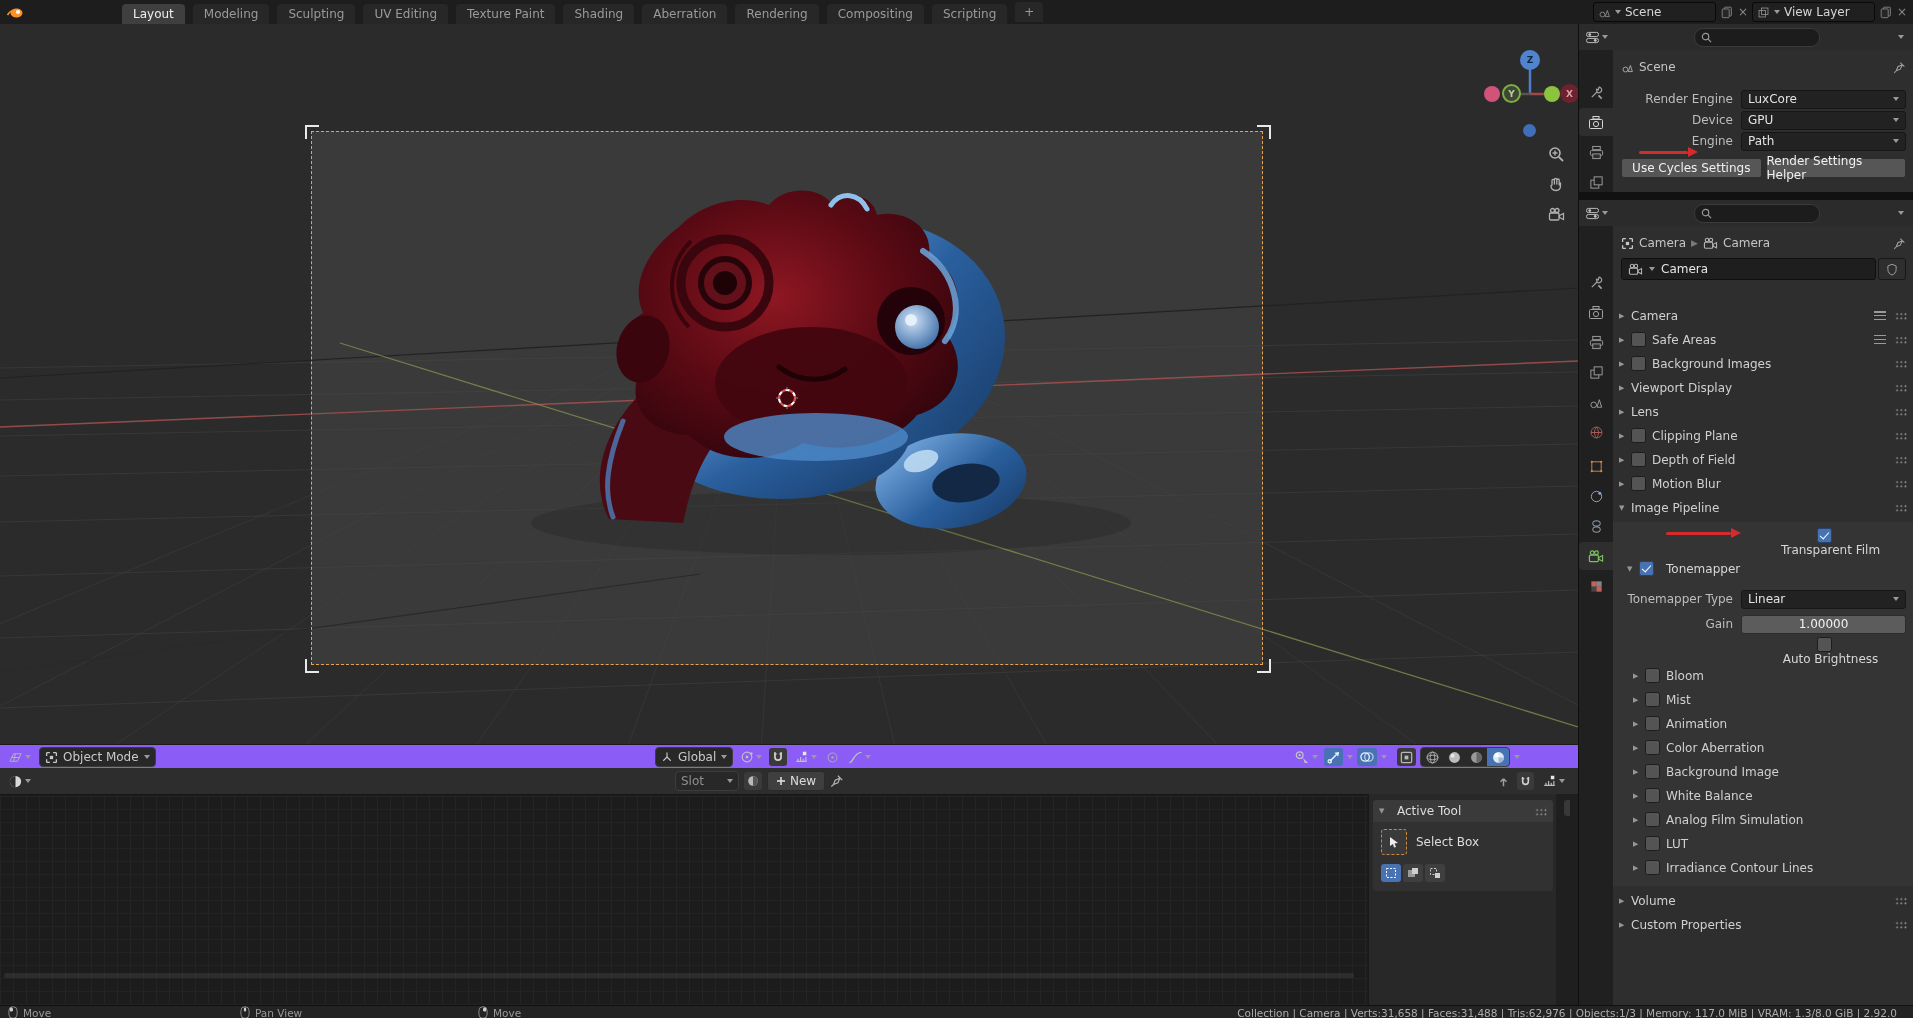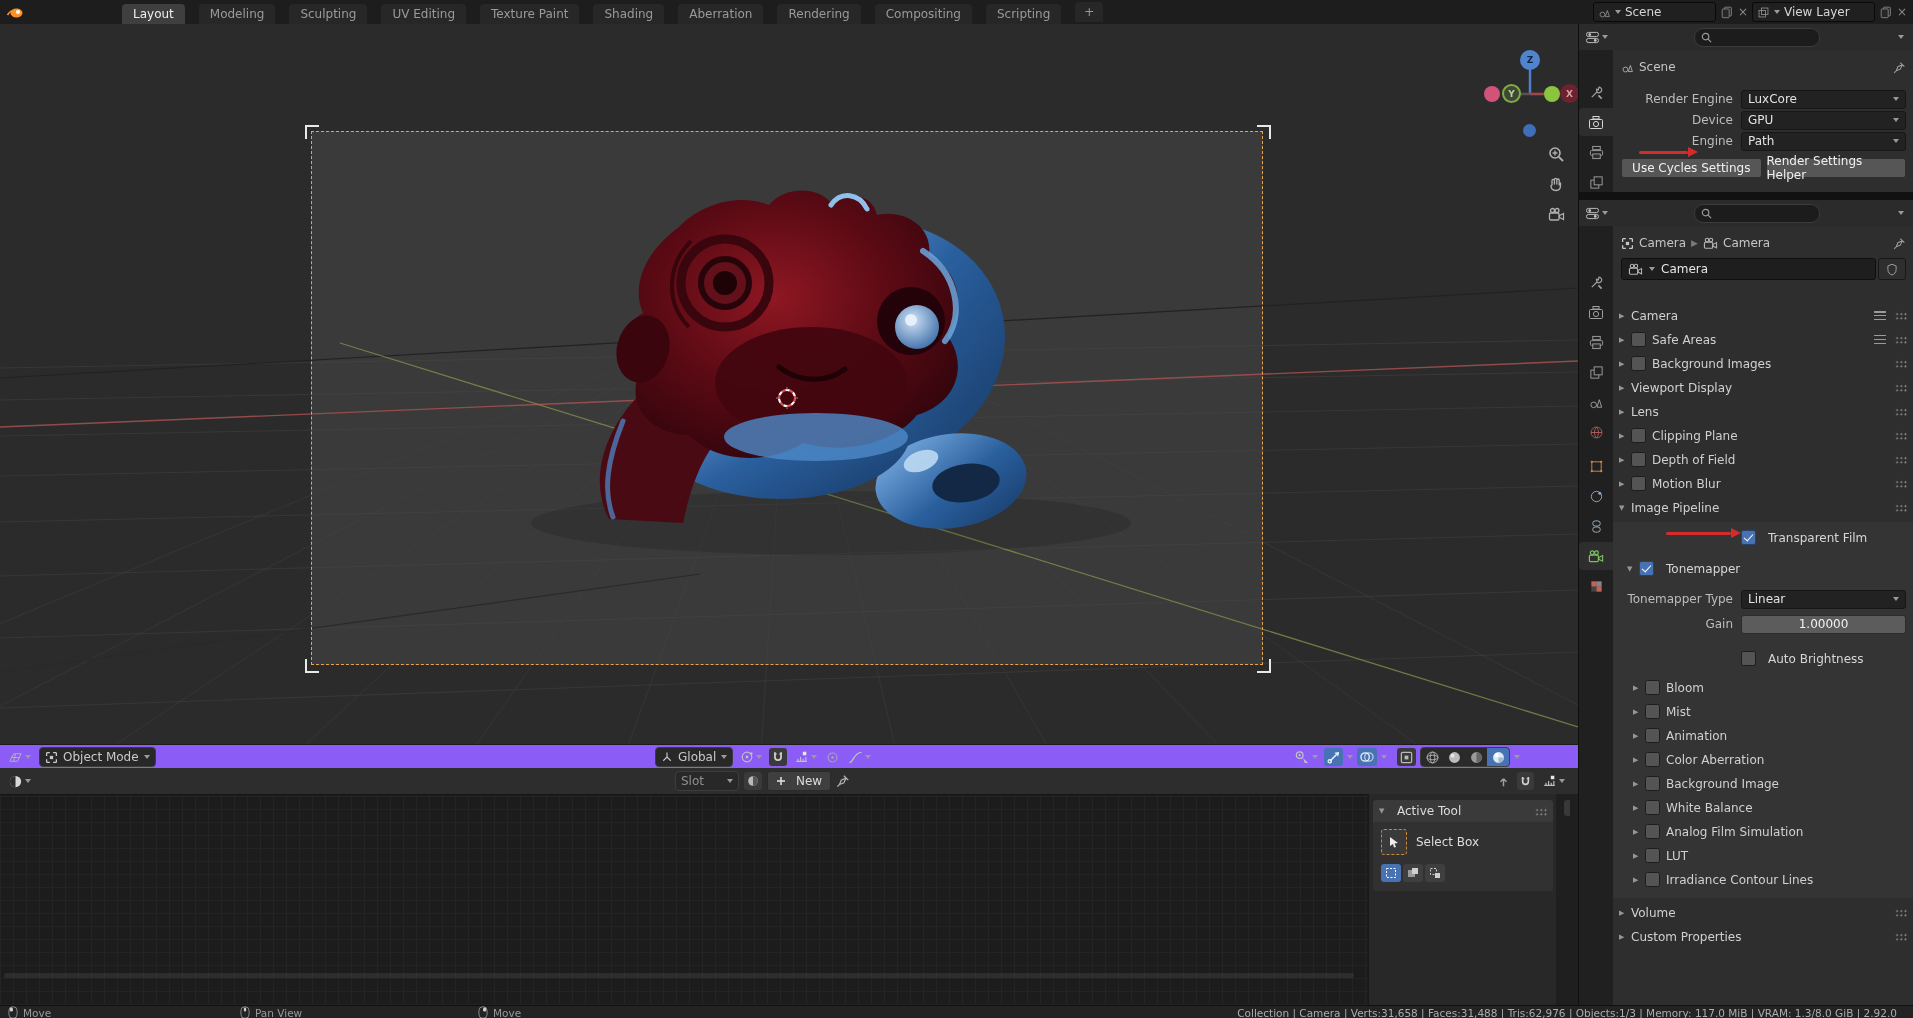--- a/index.html
+++ b/index.html
@@ -7,21 +7,21 @@
        font-family:"DejaVu Sans","Liberation Sans",sans-serif;font-size:12px;color:#c9c9c9;
        -webkit-font-smoothing:antialiased;}
   .abs{position:absolute;}
   .row{display:flex;align-items:center;}
   svg{display:block;}
 
   
   #topbar{left:0;top:0;width:1913px;height:24px;background:#1d1d1d;border-bottom:1px solid #131313;display:flex;align-items:center;}
   .tmenu{padding:0 8px;color:#d2d2d2;cursor:default;}
   #wstabs{display:flex;align-items:flex-end;height:24px;margin-left:14px;}
-  .wtab{height:20px;display:flex;align-items:center;padding:0 11px;margin-right:14px;background:#272727;color:#9a9a9a;border-radius:4px 4px 0 0;}
+  .wtab{height:20px;display:flex;align-items:center;padding:0 11px;margin-right:8px;background:#272727;color:#9a9a9a;border-radius:4px 4px 0 0;}
   .wtab.active{background:#3f3f3f;color:#eee;}
   .wtab-add{height:20px;display:flex;align-items:center;padding:0 9px;background:#272727;color:#9a9a9a;border-radius:4px 4px 0 0;}
   #topsel{margin-left:auto;display:flex;align-items:center;gap:4px;padding-right:6px;}
   .selpill{display:flex;align-items:center;height:18px;background:#202020;border:1px solid #090909;border-radius:3px;padding:0 4px;gap:4px;}
   .selpill .name{color:#d5d5d5;min-width:86px;}
   .miniic{opacity:.75;}
   .chev{width:0;height:0;border-left:3.5px solid transparent;border-right:3.5px solid transparent;border-top:4px solid #9a9a9a;display:inline-block;}
 
   
   #viewport{left:0;top:24px;width:1578px;height:744px;background:#2b2b2b;overflow:hidden;}
@@ -54,21 +54,21 @@
 
   
   #nodeed{left:0;top:768px;width:1578px;height:237px;background:#1c1c1c;overflow:hidden;}
   #nheader{position:absolute;left:0;top:0;width:1578px;height:26px;background:#2d2d2d;border-bottom:1px solid #171717;display:flex;align-items:center;}
   #ngrid{position:absolute;left:0;top:26px;width:1578px;height:211px;
     background-image:repeating-linear-gradient(90deg,#242424 0 1px,transparent 1px 13px),
                      repeating-linear-gradient(0deg,#232323 0 1px,transparent 1px 13px),
                      repeating-linear-gradient(90deg,#161616 0 1px,transparent 1px 130px);}
   #nhcenter{position:absolute;left:675px;display:flex;align-items:center;gap:5px;}
   #nhright{position:absolute;left:1496px;display:flex;align-items:center;gap:6px;}
-  .btnflat{display:flex;align-items:center;gap:10px;height:18px;background:#3f3f3f;border:1px solid #2a2a2a;border-radius:3px;padding:0 8px;color:#ddd;}
+  .btnflat{display:flex;align-items:center;gap:4px;height:18px;background:#3f3f3f;border:1px solid #2a2a2a;border-radius:3px;padding:0 8px;color:#ddd;}
   #nsidebar{position:absolute;left:1368px;top:26px;width:188px;height:211px;background:#282828;border-left:1px solid #191919;}
   .npanelhead{display:flex;align-items:center;height:22px;background:#3a3a3a;border-radius:3px 3px 0 0;margin:6px 4px 0 4px;padding:0 6px;gap:6px;color:#ddd;}
   .npanelbody{background:#313131;margin:0 4px;border-radius:0 0 3px 3px;padding:7px 8px 9px 8px;text-align:right;}
   .toolicon{width:24px;height:24px;border:1px dashed #c98a3d;border-radius:3px;background:#3a3a3a;display:flex;align-items:center;justify-content:center;}
   .selmodes{display:flex;gap:2px;margin-top:9px;}
   .selmode{width:20px;height:18px;border-radius:3px;background:#3f3f3f;display:flex;align-items:center;justify-content:center;}
   .selmode.on{background:#4772b3;}
   #ntabs{position:absolute;left:1556px;top:26px;width:22px;height:211px;background:#1f1f1f;display:flex;flex-direction:column;gap:10px;padding-top:6px;box-sizing:border-box;}
   .ntab{writing-mode:vertical-rl;transform:rotate(180deg);color:#9a9a9a;font-size:11.5px;padding:8px 3px;border-radius:0 3px 3px 0;align-self:center;}
   .ntab.active{background:#383838;color:#e2e2e2;}
@@ -100,21 +100,21 @@
   .parrow{width:12px;font-size:7px;color:#969696;flex:none;}
   .cb{width:13px;height:13px;background:#545454;border:1px solid #1d1d1d;border-radius:2.5px;margin-right:6px;flex:none;position:relative;}
   .cb.on{background:#4772b3;border-color:#27436b;}
   .cb.on::after{content:"";position:absolute;left:3.5px;top:0.5px;width:4px;height:8px;border:solid #fff;border-width:0 1.8px 1.8px 0;transform:rotate(42deg);}
   .plabel{white-space:nowrap;}
   .pspacer{flex:1;}
   .lmenu{width:12px;height:9px;margin-right:8px;background-image:repeating-linear-gradient(to bottom,#9a9a9a 0 1.5px,transparent 1.5px 3.8px);flex:none;}
   .grip{width:13px;height:9px;flex:none;background-image:radial-gradient(#7d7d7d 1px,transparent 1.1px);background-size:4.2px 4.2px;background-position:1px 1px;}
   #pipebody{background:#343434;padding:6px 0 4px 0;}
   #pipebody .prow{padding-left:20px;}
-  .cbrow{display:flex;align-items:center;height:19px;padding-left:128px;color:#d6d6d6;}
+  .cbrow{display:flex;align-items:center;height:19px;padding-left:128px;color:#d6d6d6;flex-direction:column;}
   .tonehead{display:flex;align-items:center;height:19px;padding-left:14px;margin-top:12px;color:#d6d6d6;}
 
   
   .ann{position:absolute;z-index:60;}
   .annline{position:absolute;left:0;top:4px;height:3px;background:#d62b2b;border-radius:2px;}
   .annhead{position:absolute;right:-1px;top:0;width:0;height:0;border-top:5.5px solid transparent;border-bottom:5.5px solid transparent;border-left:10px solid #d62b2b;}
 
   
   #statusbar{left:0;top:1005px;width:1913px;height:13px;background:#232323;border-top:1px solid #101010;color:#9a9a9a;font-size:10.5px;}
   .hint{position:absolute;top:0;display:flex;align-items:center;gap:5px;height:13px;}
@@ -917,21 +917,21 @@
               <span>Linear</span>
               <span class="chev"></span>
             </div>
         </div>
         <div class="lrow" style="margin-top:7px">
           <span class="llabel">Gain</span>
           <div class="slider">
               <span>1.00000</span>
             </div>
         </div>
-        <div class="cbrow" style="margin-top:16px">
+        <div class="cbrow" style="margin-top:4px">
           <span class="cb"></span>
           <span style="margin-left:6px">Auto Brightness</span>
         </div>
         <div style="margin-top:10px">
 
         <div class="prow">
               <span class="parrow">▶</span>
               <span class="cb"></span>
               <span class="plabel">Bloom</span>
               <span class="pspacer"></span>

